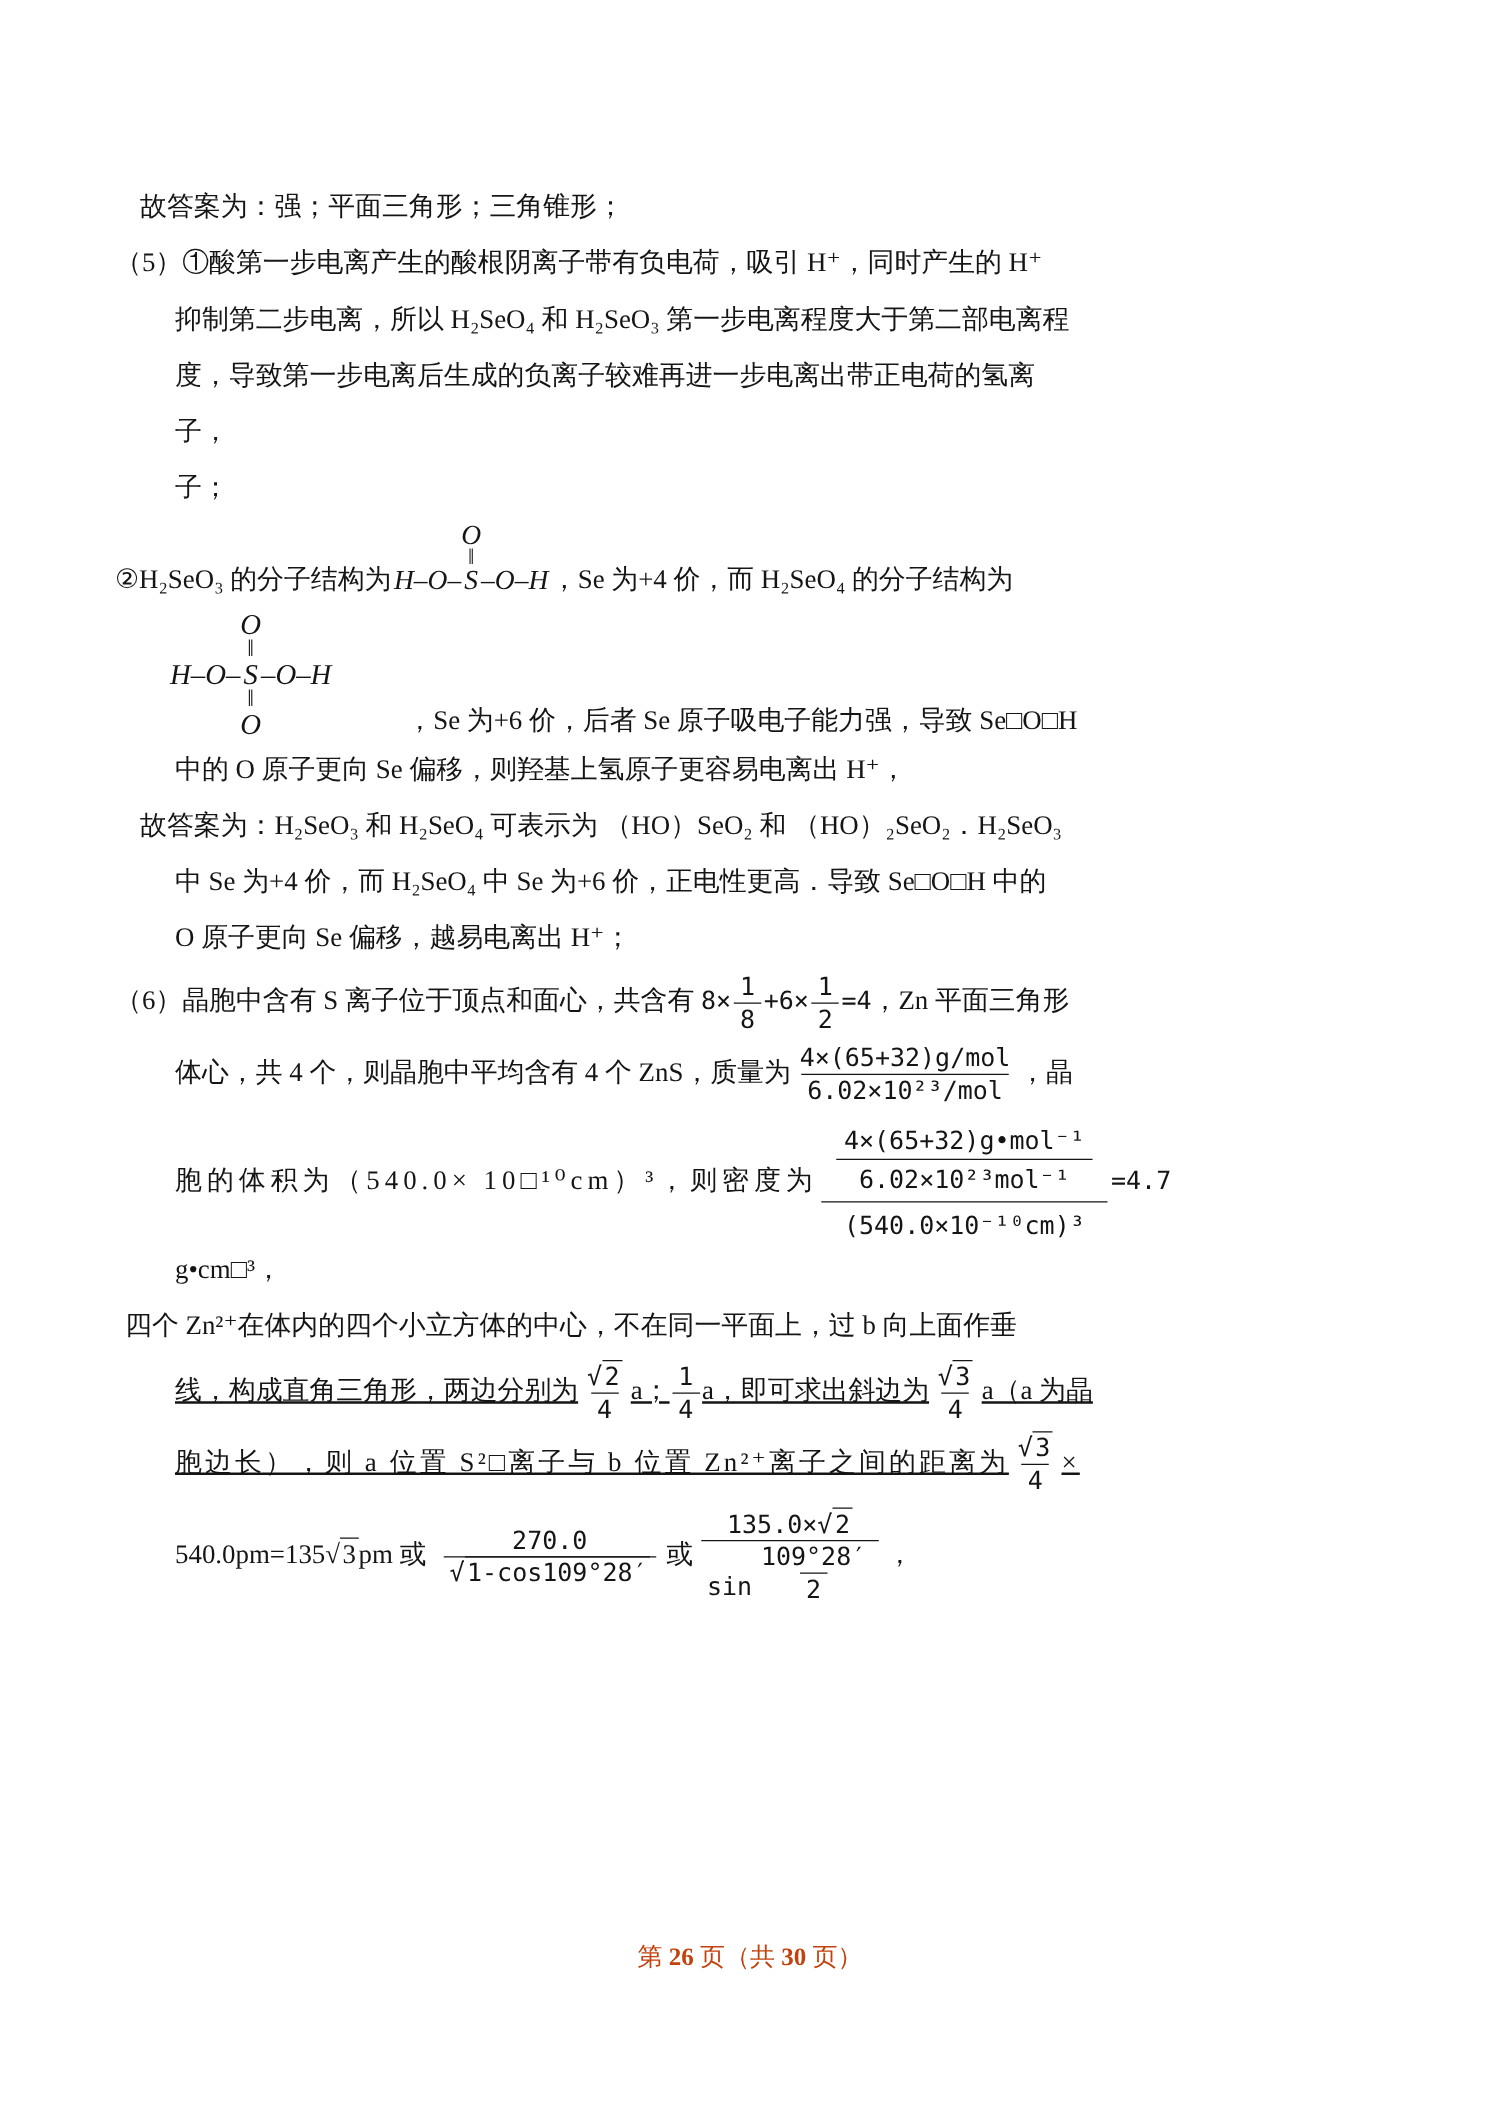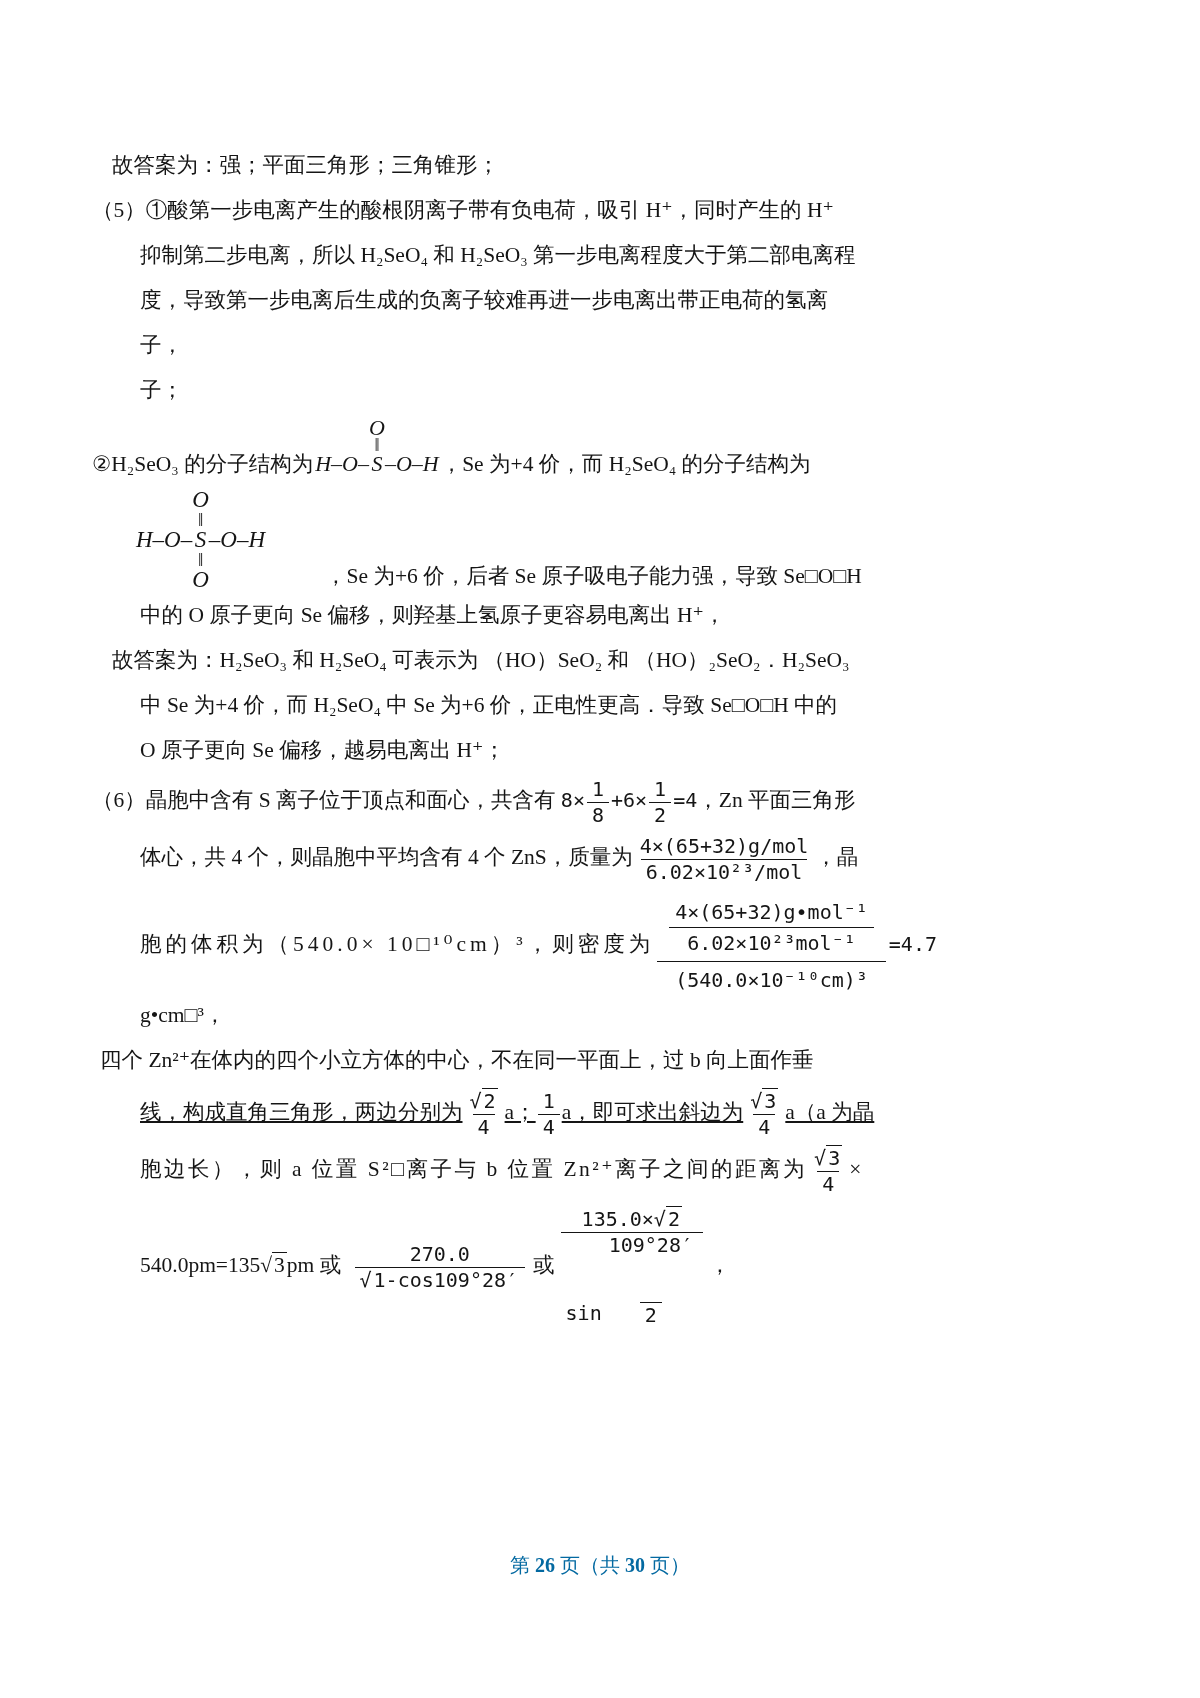--- a/index.html
+++ b/index.html
@@ -59,21 +59,21 @@
     display:inline-flex;align-items:center;
     font-style:italic;font-size:23px;line-height:1;
     font-family:"Liberation Serif","DejaVu Serif",serif;margin-right:60px;
   }
   .struct2 .mid{display:inline-flex;flex-direction:column;align-items:center;}
   .struct2 .mid .atom{line-height:1.1;}
   .struct2 .mid .db{line-height:0.8;font-size:19px;font-style:normal;}
   .struct2wrap .after{line-height:33px;}
   .footer{
     position:absolute;left:0;top:1552px;width:100%;
-    text-align:center;font-size:20px;color:#0369a1;
+    text-align:center;font-size:20px;color:#c2410c;
   }
   .footer b{font-family:"Liberation Serif","DejaVu Serif",serif;}
 </style>
 </head>
 <body>
 
 <div class="content">
 
   <div class="ln ind1"><span>故答案为：强；平面三角形；三角锥形；</span></div>
 
@@ -152,36 +152,36 @@
         <span class="den">4</span>
       </span><span>a；</span><span class="frac">
         <span class="num">1</span>
         <span class="den">4</span>
       </span><span>a，即可求出斜边为</span><span class="frac">
         <span class="num"><span class="sqrt"><span>√</span><span class="rad">3</span></span></span>
         <span class="den">4</span>
       </span><span>a（a 为晶</span>
   </div>
 
-  <div class="ln ind2 just2" style="margin-top:6px;">
+  <div class="ln ind2 just2" style="margin-top:6px;text-decoration:underline;">
     <span>胞边长），则 a 位置 S²□离子与 b 位置 Zn²⁺离子之间的距离为</span><span class="frac" style="letter-spacing:0;">
         <span class="num"><span class="sqrt"><span>√</span><span class="rad">3</span></span></span>
         <span class="den">4</span>
       </span><span>×</span>
   </div>
 
   <div class="ln ind2" style="margin-top:10px;">
     <span>540.0pm=135</span><span class="sqrt"><span>√</span><span class="rad">3</span></span><span>pm 或 </span><span class="frac" style="margin:0 8px;">
         <span class="num">270.0</span>
         <span class="den"><span class="sqrt"><span>√</span><span class="rad">1-cos109°28′</span></span></span>
       </span><span>或</span><span class="frac" style="margin:0 6px;">
         <span class="num"><span>135.0×</span><span class="sqrt"><span>√</span><span class="rad">2</span></span></span>
         <span class="den"><span class="sinfrac">
             <span class="fn">sin</span>
-            <span class="frac" style="margin:0;gap:44px;">
+            <span class="frac" style="margin:0;">
               <span class="num">109°28′</span>
               <span class="den">2</span>
             </span>
           </span></span>
       </span><span>，</span>
   </div>
 
 </div>
 
 <div class="footer">

